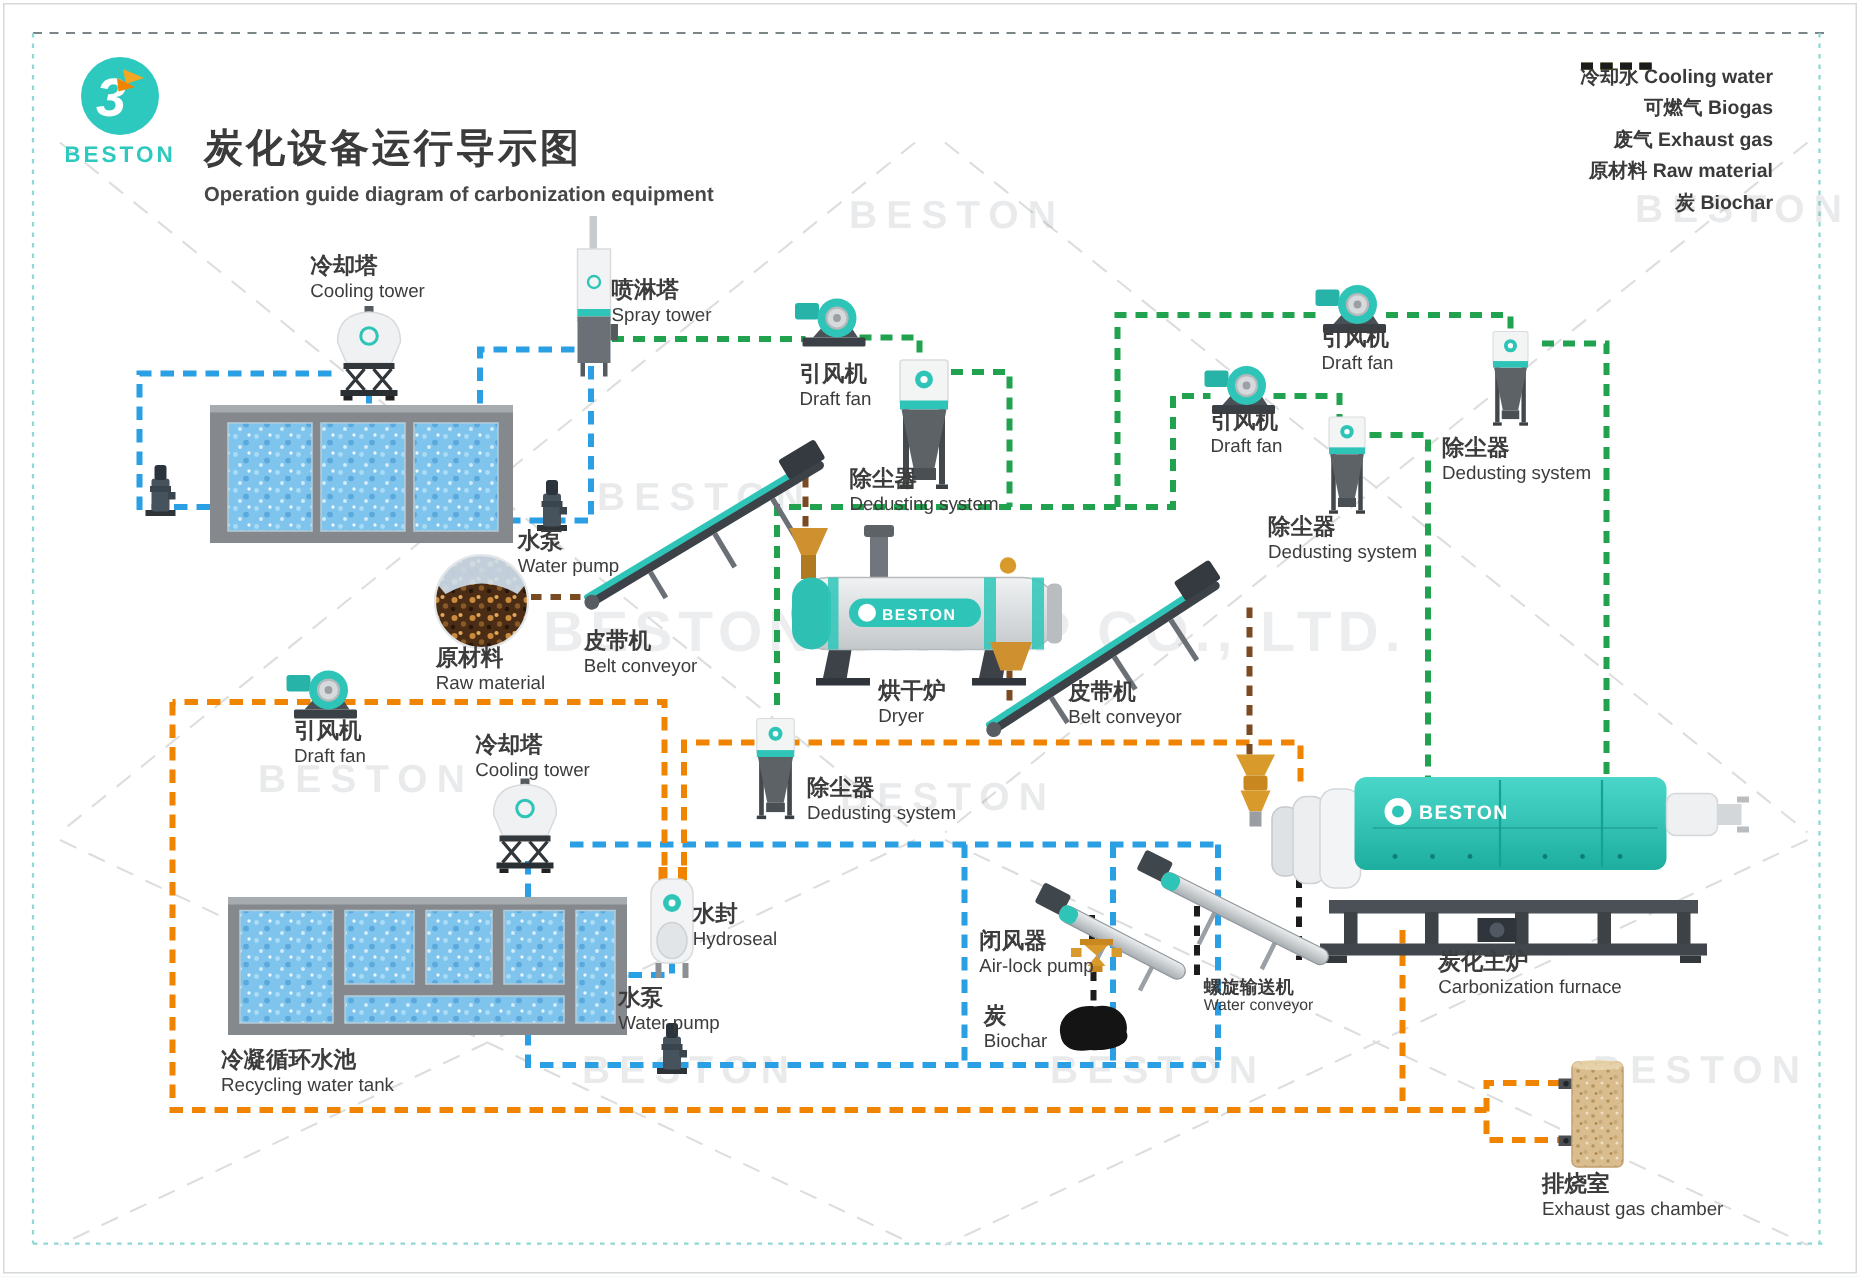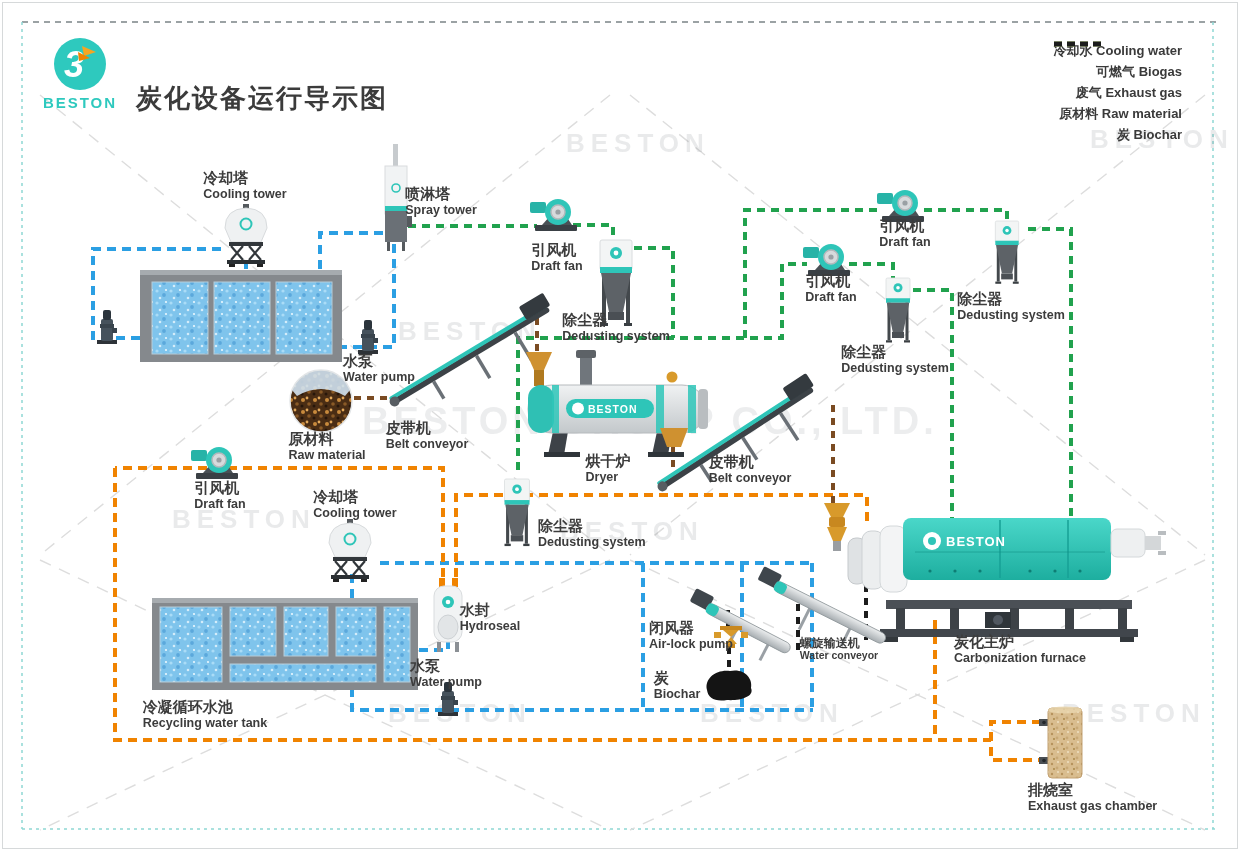--- a/index.html
+++ b/index.html
@@ -14,23 +14,23 @@
   .title-zh{font-size:26px;font-weight:bold;color:#3b3b3b;letter-spacing:2px;margin-top:33px;}
   .title-en{font-size:13.5px;font-weight:bold;color:#474747;margin-top:6px;}
   
   .legend{position:absolute;right:58px;top:40px;}
   .legend-row{display:flex;align-items:center;justify-content:flex-end;gap:9px;height:21px;}
   .legend-label{font-size:13px;font-weight:bold;color:#3a3a3a;white-space:nowrap;}
   
   .eq-label{position:absolute;transform:translateX(-50%);text-align:left;color:#3c3c3c;
             line-height:1.12;white-space:nowrap;z-index:30;}
   .eq-label .zh{font-size:15px;font-weight:bold;}
-  .eq-label .en{font-size:12.5px;font-weight:bold;}
+  .eq-label .en{font-size:12.5px;font-weight:normal;}
   .eq-label.left{transform:none;text-align:left;}
-  .eq-label.small .zh{font-size:12px;}
+  .eq-label.small .zh{font-size:12px;margin-top:15px;}
   .eq-label.small .en{font-size:10.5px;}
   
   .flow{fill:none;stroke-linecap:butt;}
   .f-water{stroke:#2B9FE3;stroke-width:4;stroke-dasharray:9 6;}
   .f-gas{stroke:#F08300;stroke-width:4;stroke-dasharray:9 6;}
   .f-exhaust{stroke:#21A24E;stroke-width:4;stroke-dasharray:8 6;}
   .f-raw{stroke:#7A4B22;stroke-width:4;stroke-dasharray:7 6;}
   .f-char{stroke:#1C1C1C;stroke-width:4;stroke-dasharray:7 6;}
   .wm{font-size:26px;font-weight:bold;fill:rgba(110,116,121,0.15);letter-spacing:6px;}
   .wmBig{font-size:38px;font-weight:bold;fill:rgba(110,116,121,0.13);letter-spacing:4px;}
@@ -403,20 +403,21 @@
       <svg width="72" height="78" viewBox="0 0 72 78">
         <circle cx="36" cy="28" r="26" fill="#2EC9BE"></circle>
         <text x="30" y="41" font-size="36" font-weight="bold" font-style="italic" fill="#ffffff" text-anchor="middle">3</text>
         <polygon points="38,10 52,16 40,20" fill="#F5A623"></polygon>
         <polygon points="34,16 46,22 35,25" fill="#F08300"></polygon>
         <text x="36" y="72" text-anchor="middle" class="logo-brand">BESTON</text>
       </svg>
     </div>
     <div class="titles">
       <div class="title-zh">炭化设备运行导示图</div>
+      <div class="title-en">Operation guide diagram of carbonization equipment</div>
     </div>
   </div>
 
   <div class="legend">
     <div class="legend-row">
       <span class="legend-label">冷却水 Cooling water</span>
       <svg width="52" height="8">
         <line x1="1" y1="4" x2="51" y2="4" stroke-width="4.5" stroke-dasharray="8 5" stroke="#2B9FE3"></line>
       </svg>
     </div>

